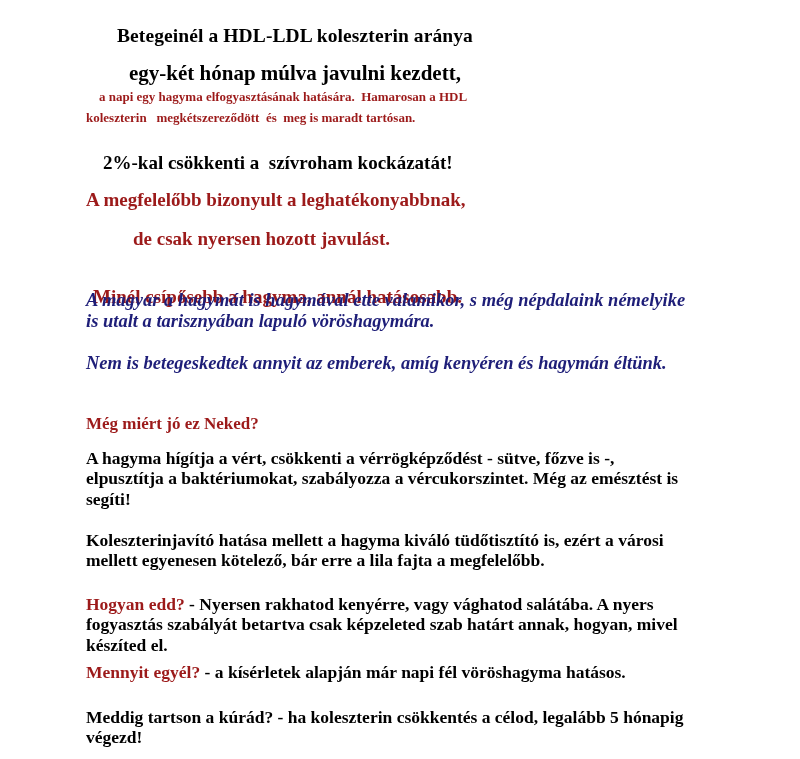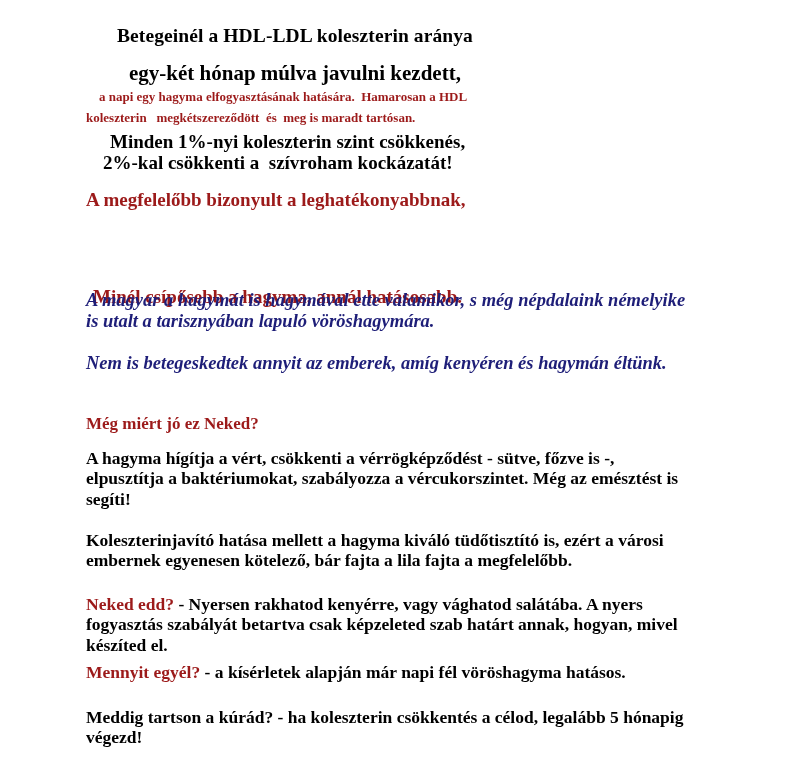--- a/index.html
+++ b/index.html
@@ -163,38 +163,38 @@
 <div class="page">
 
   <div class="ln black t-title">Betegeinél a HDL-LDL koleszterin aránya</div>
 
   <div class="ln black t-l2">egy-két hónap múlva javulni kezdett,</div>
 
   <div class="ln red t-l3">a napi egy hagyma elfogyasztásának hatására.  Hamarosan a HDL</div>
 
   <div class="ln red t-l4">koleszterin   megkétszereződött  és  meg is maradt tartósan.</div>
 
-  <div class="ln black t-l5">Minden 1%-nyi koleszterin szint csökkenés,</div>
 
   <div class="ln black t-l6">2%-kal csökkenti a  szívroham kockázatát!</div>
 
   <div class="ln red t-l7">A megfelelőbb bizonyult a leghatékonyabbnak,</div>
 
+  <div class="ln red t-l8">de csak nyersen hozott javulást.</div>
 
   <div class="ln red t-l9">Minél csípősebb a hagyma, annál hatásosabb.</div>
 
   <div class="para blue t-blue1">A magyar a hagymát is hagymával ette valamikor, s még népdalaink némelyike is utalt a tarisznyában lapuló vöröshagymára.</div>
 
   <div class="para blue t-blue2">Nem is betegeskedtek annyit az emberek, amíg kenyéren és hagymán éltünk.</div>
 
   <div class="ln red t-h1">Még miért jó ez Neked?</div>
 
   <div class="para black t-p1">A hagyma hígítja  a vért, csökkenti a vérrögképződést - sütve, főzve is -, elpusztítja a baktériumokat, szabályozza a vércukorszintet. Még az emésztést is segíti!</div>
 
-  <div class="para black t-p2">Koleszterinjavító hatása mellett a hagyma kiváló tüdőtisztító is, ezért a városi embernek egyenesen kötelező, bár fajta a lila fajta a megfelelőbb.</div>
-
-  <div class="para black t-p3"><span class="red">Neked edd?</span><span class="black"> - Nyersen rakhatod kenyérre, vagy vághatod salátába. A nyers fogyasztás szabályát betartva csak képzeleted szab határt annak, hogyan, mivel készíted el.</span></div>
+  <div class="para black t-p2">Koleszterinjavító hatása mellett a hagyma kiváló tüdőtisztító is, ezért a városi mellett egyenesen kötelező, bár erre a lila fajta a megfelelőbb.</div>
+
+  <div class="para black t-p3"><span class="red">Hogyan edd?</span><span class="black"> - Nyersen rakhatod kenyérre, vagy vághatod salátába. A nyers fogyasztás szabályát betartva csak képzeleted szab határt annak, hogyan, mivel készíted el.</span></div>
 
   <div class="para black t-p4"><span class="red">Mennyit egyél?</span><span class="black"> - a kísérletek alapján már napi fél vöröshagyma hatásos.</span></div>
 
   <div class="para black t-p5">Meddig tartson a kúrád? - ha koleszterin csökkentés a célod, legalább 5 hónapig végezd!</div>
 
 </div>
 
 </body></html>

